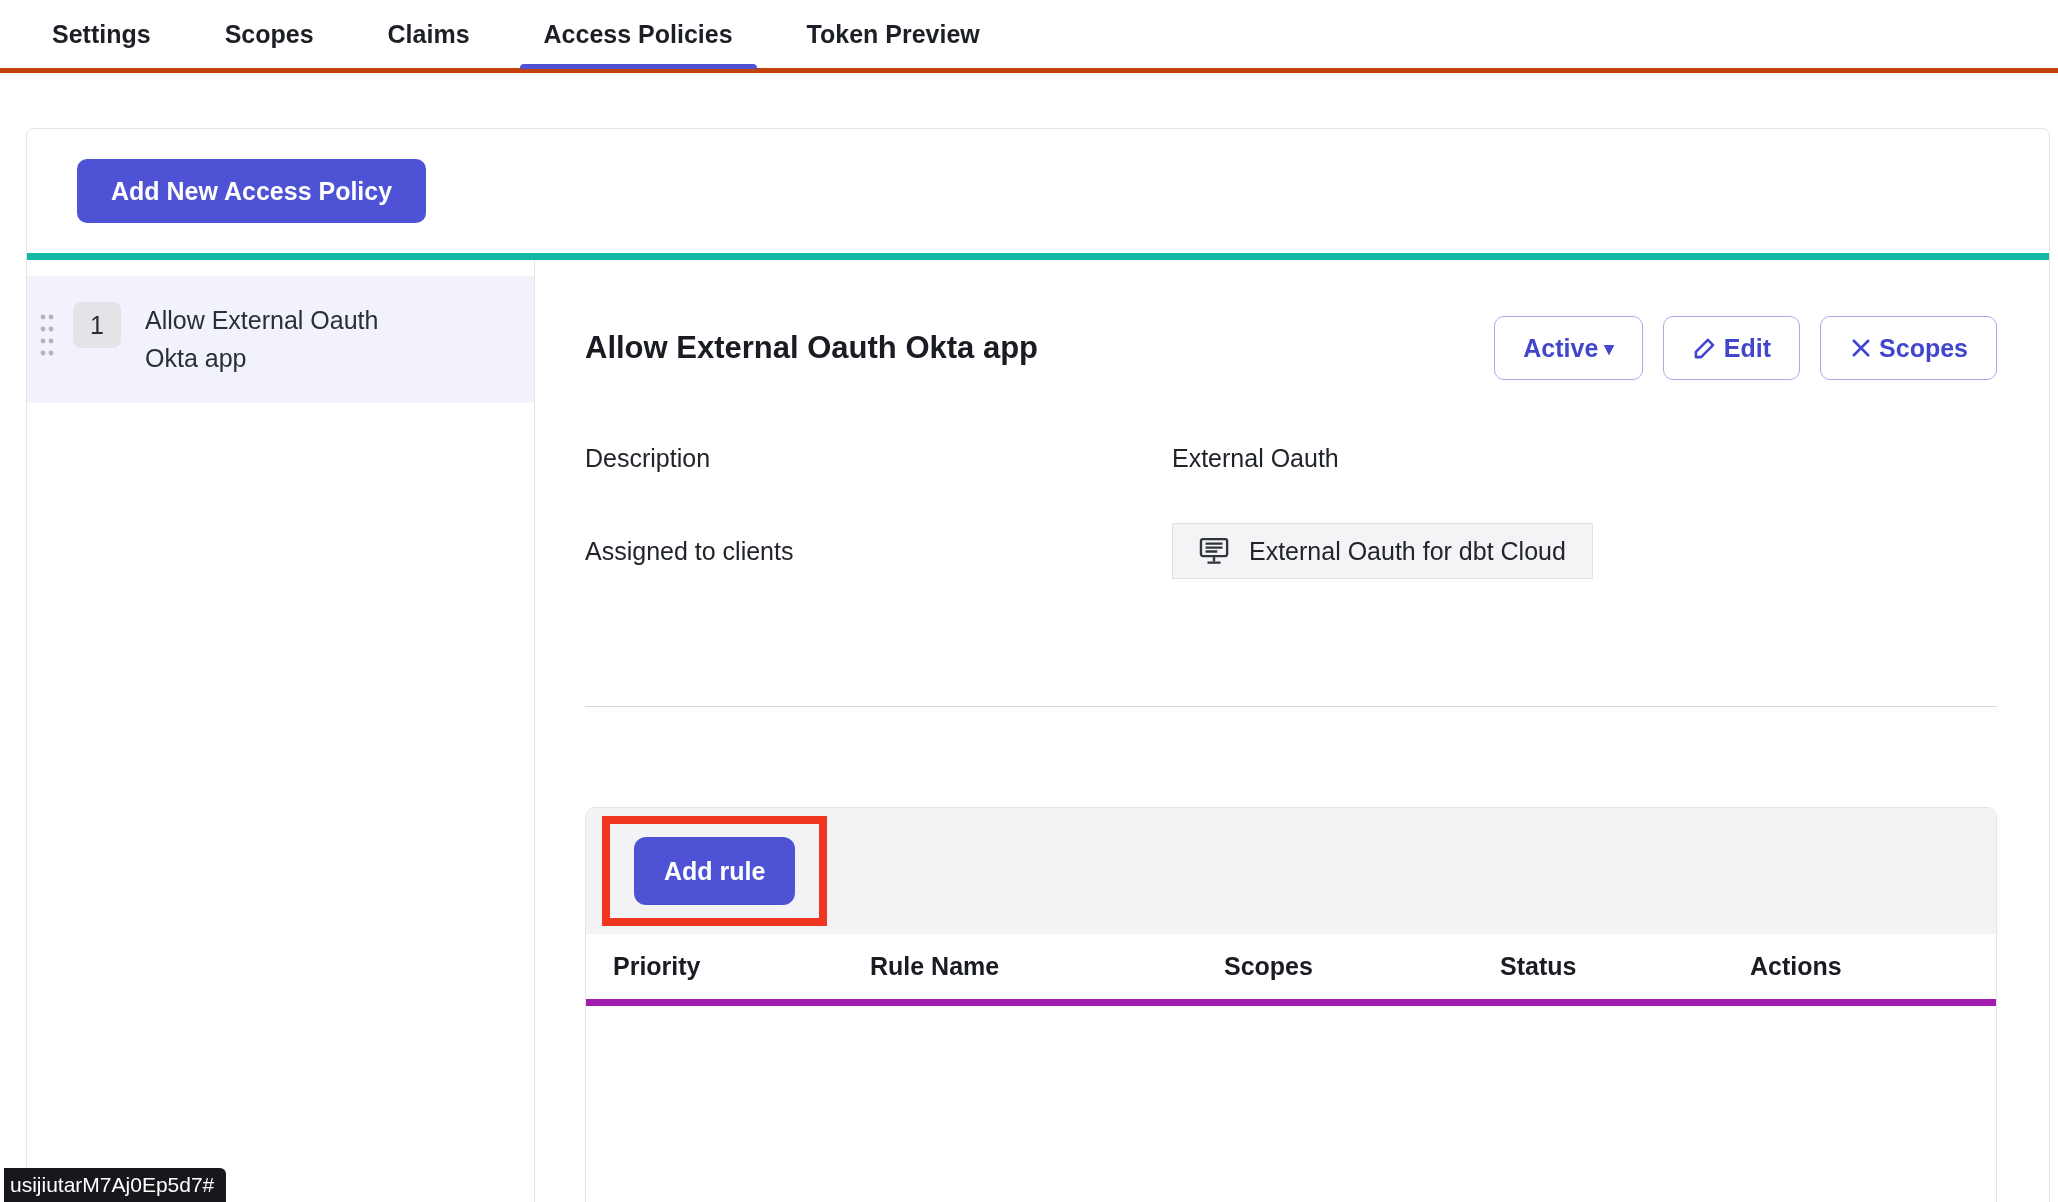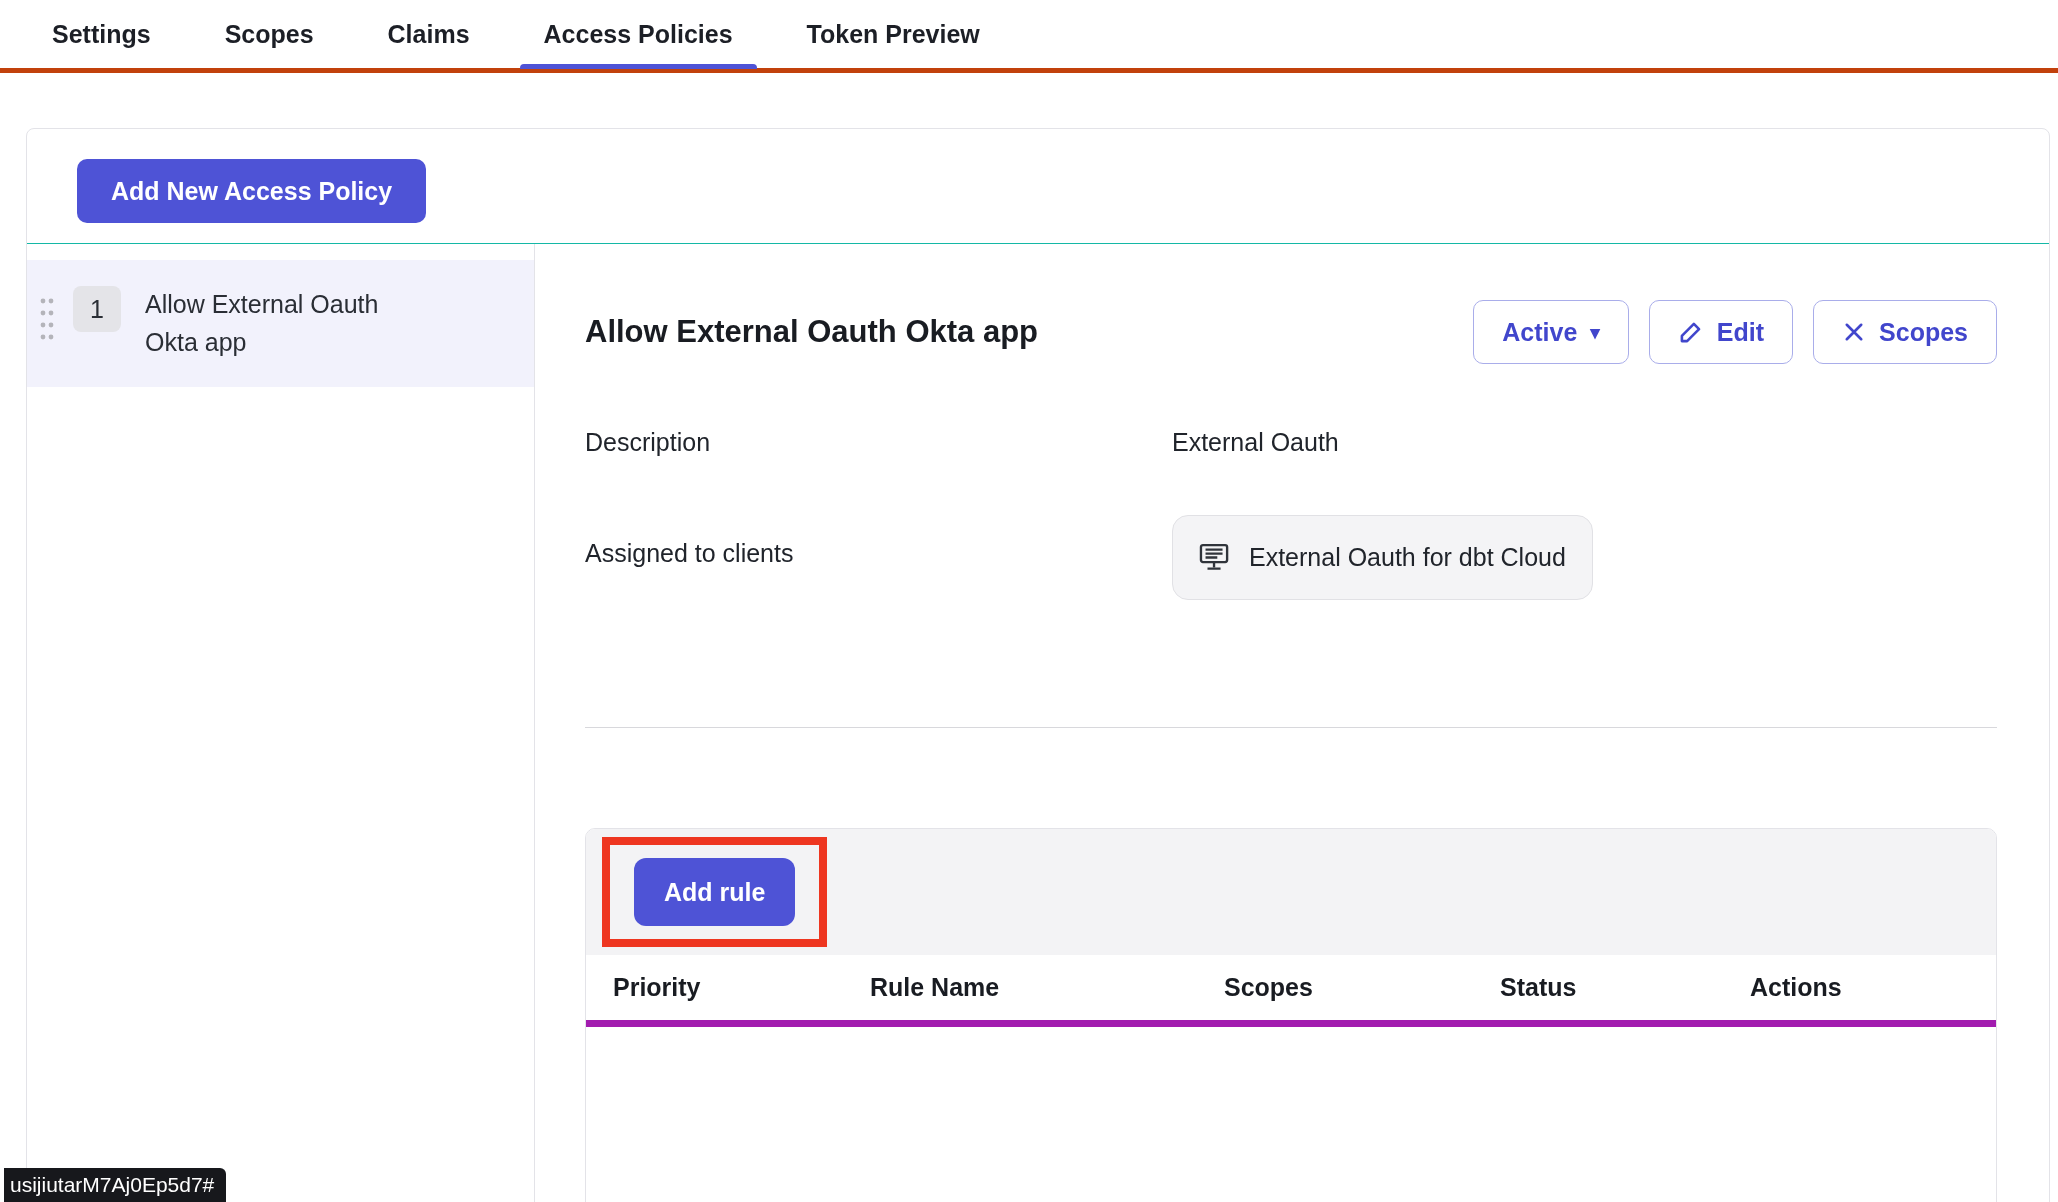--- a/index.html
+++ b/index.html
@@ -13,53 +13,53 @@
   
   .tabbar { display:flex; align-items:stretch; height:73px; border-bottom:5px solid #c2410c; padding-left:28px; }
   .tab { position:relative; display:flex; align-items:center; padding:0 24px; margin-right:26px;
          font-size:25px; font-weight:700; color:#1c1f26; cursor:pointer; white-space:nowrap; }
   .tab.active::after { content:""; position:absolute; left:0; right:0; bottom:-1px; height:5px;
          background:var(--accent); border-radius:4px 4px 0 0; }
 
   
   .panel { position:absolute; left:26px; right:8px; top:128px; height:1400px;
            border:1px solid #e3e3e8; border-radius:8px; display:flex; flex-direction:column; background:#fff; }
-  .panel-header { padding:30px 0 20px 50px; border-bottom:1px solid #14b8a6; }
+  .panel-header { padding:30px 0 30px 50px; border-bottom:7px solid #14b8a6; }
   .btn-primary { background:var(--accent); color:#fff; font-weight:700; font-size:25px;
                  border:none; border-radius:10px; height:64px; padding:0 34px; cursor:pointer;
                  font-family:inherit; }
   .panel-body { display:flex; flex:1; min-height:0; }
 
   
   .policy-list { width:508px; border-right:1px solid #e3e3e8; padding-top:16px; }
   .policy-item { display:flex; align-items:flex-start; background:#f2f2fc; padding:26px 20px 26px 12px; cursor:pointer; }
   .drag-handle { margin:10px 8px 0 0; cursor:grab; flex:none; }
   .priority-badge { width:48px; height:46px; background:#e4e4e8; border-radius:8px; flex:none;
                     display:flex; align-items:center; justify-content:center; font-size:25px; color:#2a2e35;
                     margin:0 24px 0 10px; }
   .policy-item-name { font-size:25px; line-height:1.5; color:#2a2e35; max-width:290px; }
 
   
   .detail { flex:1; padding:56px 52px 0 50px; }
   .detail-top { display:flex; justify-content:space-between; align-items:center; }
   .detail-title { font-size:31px; font-weight:700; color:#191c22; }
   .btn-group { display:flex; gap:20px; }
-  .btn-outline { display:inline-flex; align-items:center; gap:13px; height:64px; padding:0 28px;
+  .btn-outline { display:inline-flex; align-items:center; gap:6px; height:64px; padding:0 28px;
                  border:1px solid var(--outline); border-radius:10px; background:#fff;
                  color:var(--accent-text); font-weight:700; font-size:25px; cursor:pointer; font-family:inherit; }
   .caret { font-size:19px; line-height:1; }
 
   .info-row { display:flex; align-items:center; }
   .info-row.r1 { margin-top:64px; }
   .info-row.r2 { margin-top:50px; }
   .info-label { width:587px; font-size:25px; color:#20242b; flex:none; }
   .info-value { font-size:25px; color:#20242b; }
   .client-chip { display:inline-flex; align-items:center; gap:16px; background:#f4f4f6;
-                 border:1px solid #e1e1e5; border-radius:16px; height:85px; padding:0 26px;
-                 font-size:25px; color:#20242b;margin-top:8px; }
+                 border:1px solid #e1e1e5; border-radius:0; height:56px; padding:0 26px;
+                 font-size:25px; color:#20242b; }
 
   .hdivider { border:none; border-top:1px solid #d8d8dc; margin-top:127px; }
 
   
   .rules-box { margin-top:100px; border:1px solid #e3e3e8; border-radius:10px; overflow:hidden; }
   .rules-header { background:#f3f3f5; height:126px; display:flex; align-items:center; }
   .annotation-rect { border:8px solid var(--annotation); padding:13px 24px; margin-left:16px; }
   .btn-add-rule { background:var(--accent); color:#fff; font-weight:700; font-size:25px;
                   border:none; border-radius:12px; height:68px; padding:17px 30px; cursor:pointer; font-family:inherit; }
   .rules-thead { display:flex; align-items:center; height:72px; background:#fff;

